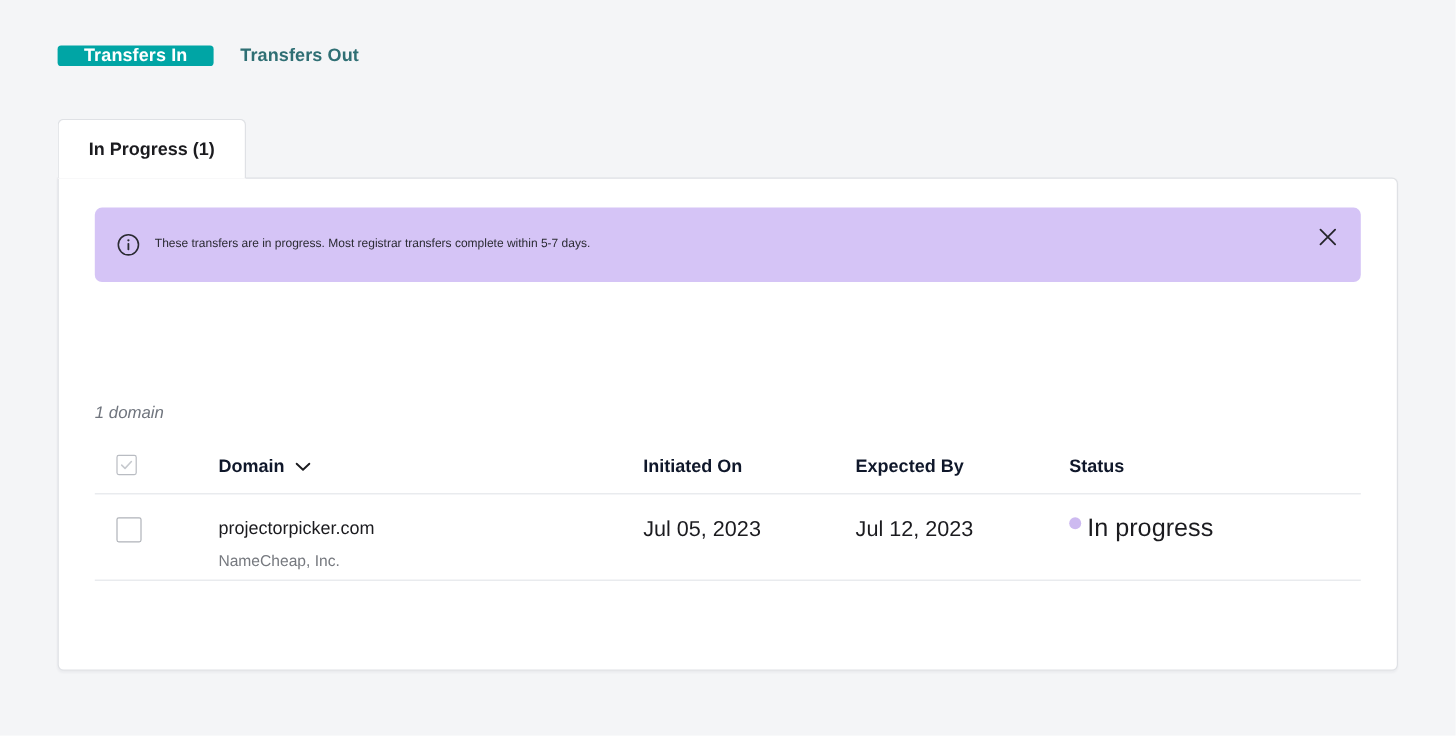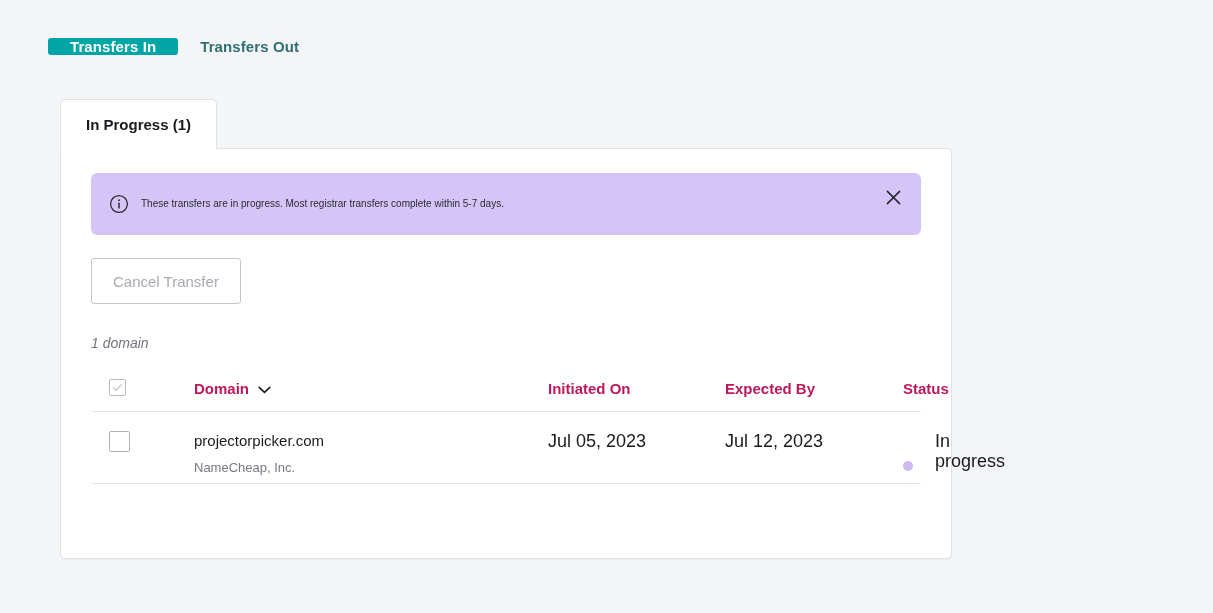--- a/index.html
+++ b/index.html
@@ -42,23 +42,23 @@
     color: #ffffff;
   }
   .top-tab.inactive {
     color: #2f6f74;
     background: transparent;
   }
 
   
   .panel-wrap {
     position: absolute;
-    left: 60px;
+    left: 48px;
     top: 99px;
-    width: 892px;
+    width: 1117px;
   }
   .card-tabs {
     display: flex;
     height: 50px;
     margin-bottom: -1px;
     position: relative;
     z-index: 2;
   }
   .card-tab {
     display: flex;
@@ -176,21 +176,21 @@
   }
   .col-check { width: 103px; flex: 0 0 103px; display: flex; align-items: flex-start; padding-left: 18px; box-sizing: border-box;}
   .col-domain { width: 354px; flex: 0 0 354px; }
   .col-initiated { width: 177px; flex: 0 0 177px; }
   .col-expected { width: 178px; flex: 0 0 178px; }
   .col-status { flex: 1 1 auto; }
 
   .th {
     font-size: 15px;
     font-weight: bold;
-    color: #be185d;
+    color: #0f172a;
     display: flex;
     align-items: center;
     gap: 9px;
     cursor: pointer;
     user-select: none;
   }
   .th.plain { cursor: default; }
 
   .checkbox-head {
     width: 17px;
@@ -226,23 +226,23 @@
     margin-top: 8px;
     line-height: 17px;
   }
   .cell-text {
     font-size: 18px;
     color: #1b1b1f;
     line-height: 20px;
   }
   .status-cell {
     display: flex;
-    align-items: flex-end;
-    gap: 22px;
-    font-size: 18px;
+    align-items: flex-start;
+    gap: 5px;
+    font-size: 21px;
     color: #1b1b1f;
     line-height: 20px;
   }
   .status-dot {
     width: 10px;
     height: 10px;
     border-radius: 50%;
     background: #cdbaf0;
     flex: 0 0 auto;
   }
@@ -278,23 +278,20 @@
         </svg>
       </span>
       <span class="alert-text">These transfers are in progress. Most registrar transfers complete within 5-7 days.</span>
       <span class="alert-close">
         <svg width="15" height="15" viewBox="0 0 15 15" fill="none">
           <path d="M1.4 1.4 L13.6 13.6 M13.6 1.4 L1.4 13.6" stroke="#25252b" stroke-width="1.5" stroke-linecap="round"></path>
         </svg>
       </span>
     </div>
 
-    <div class="cancel-btn">
-      <span>Cancel Transfer</span>
-    </div>
 
     <div class="count-label">1 domain</div>
 
     <div class="table">
 
       <div class="thead">
         <div class="col-check">
           <span class="checkbox-head">
             <svg width="11" height="11" viewBox="0 0 11 11" fill="none">
               <path d="M1.4 5.6 L4.2 8.3 L9.5 2.6" stroke="#c6c9ce" stroke-width="1.3" stroke-linecap="round" stroke-linejoin="round"></path>

